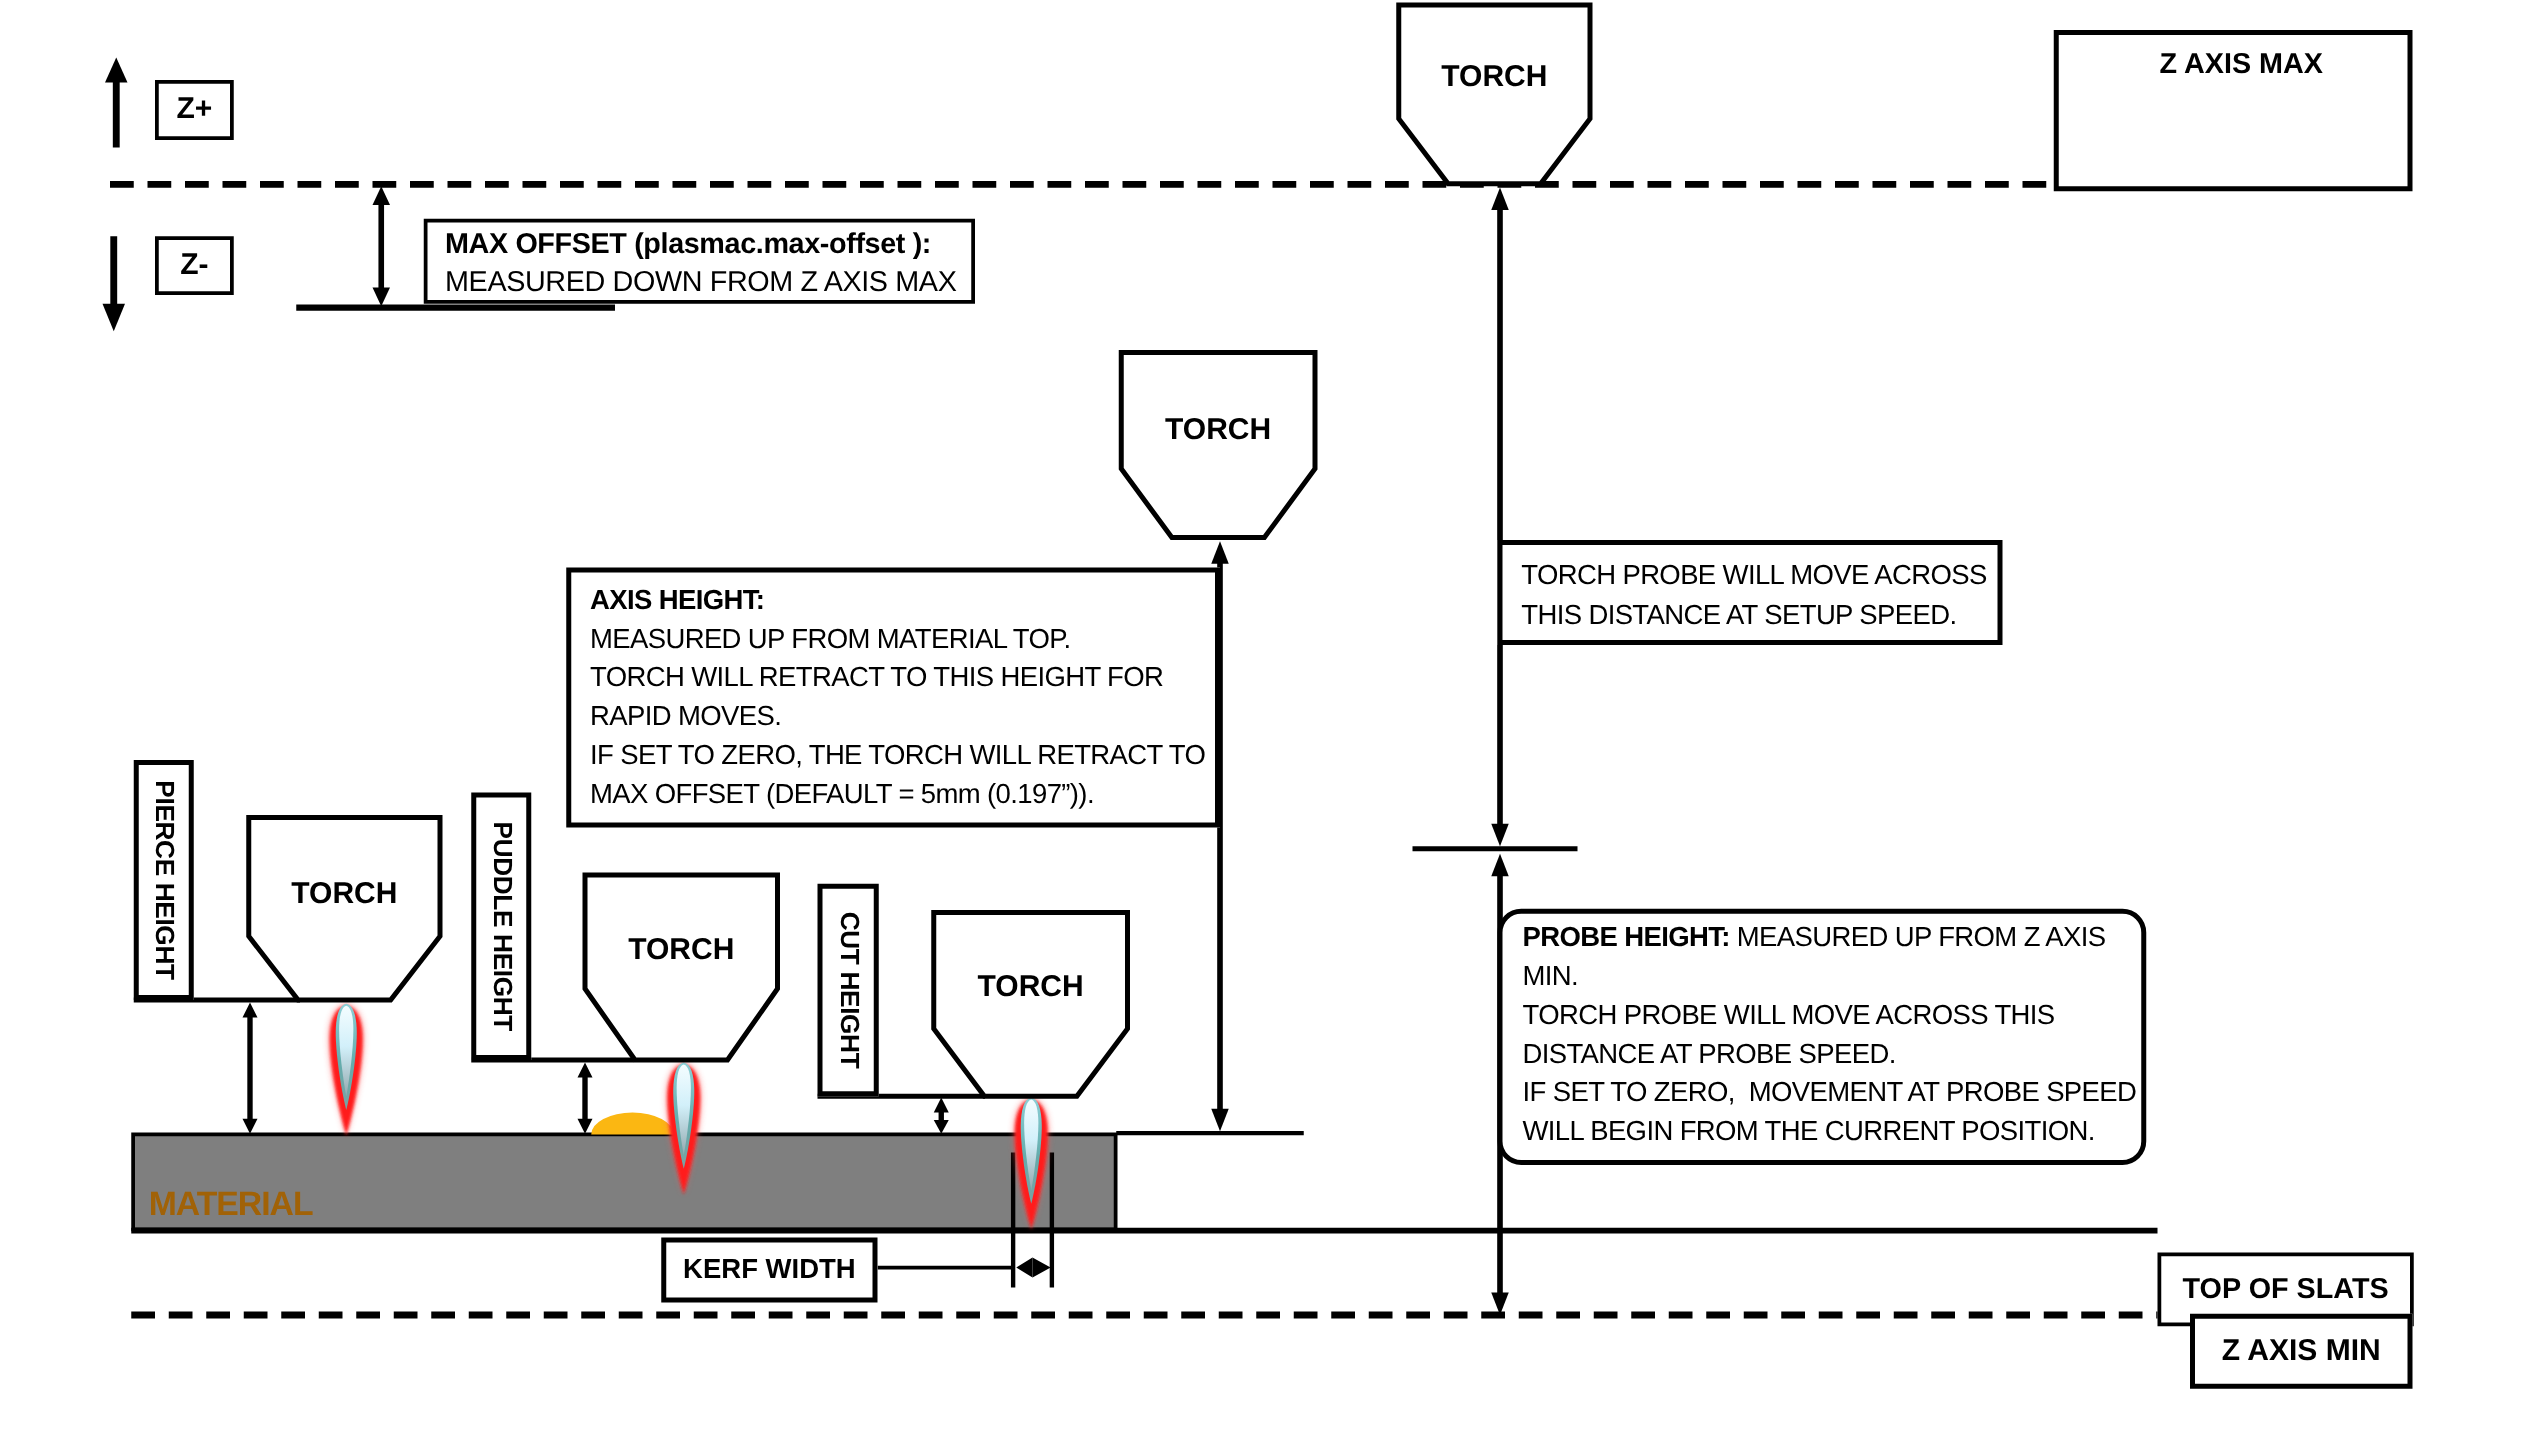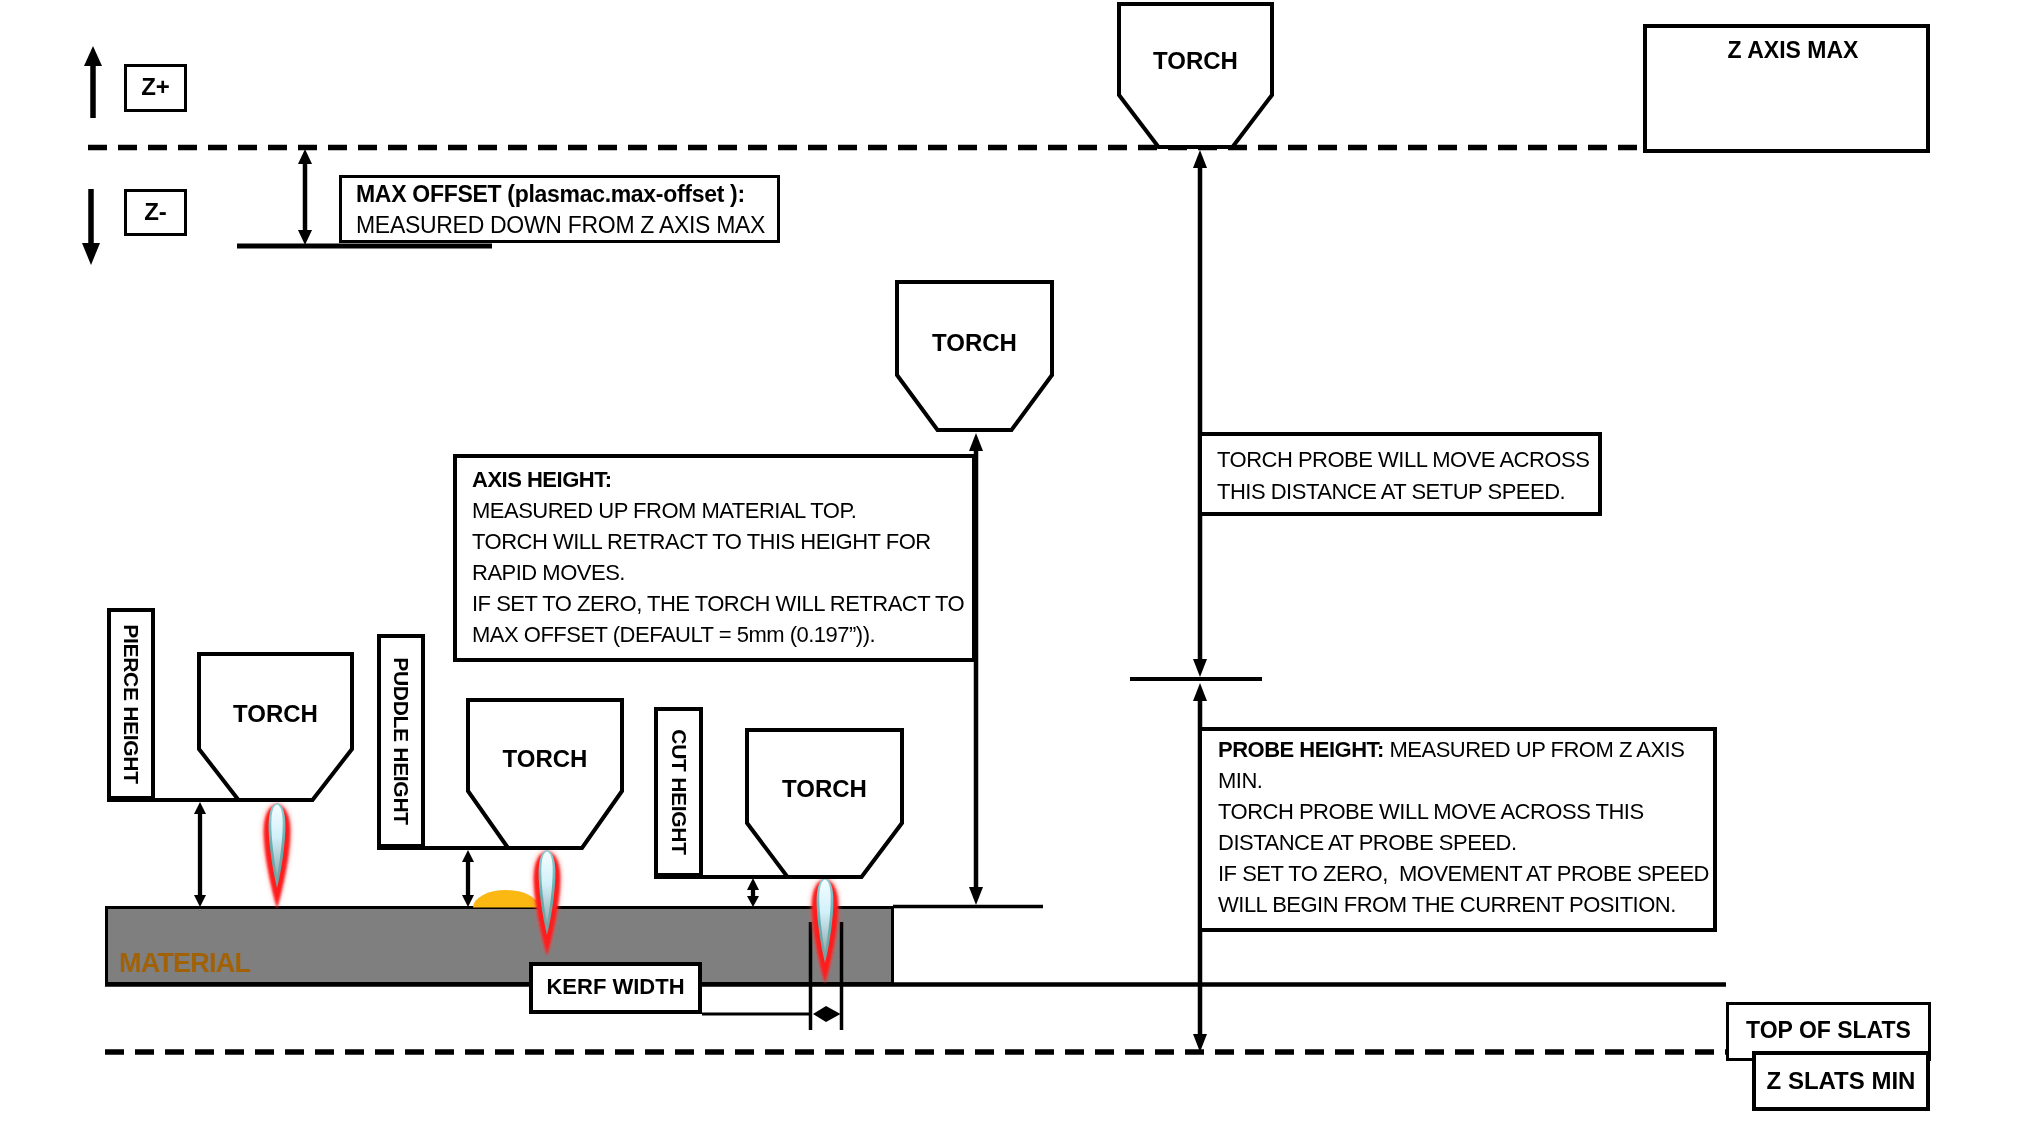--- a/index.html
+++ b/index.html
@@ -128,34 +128,34 @@
 
 <div class="bx txt" style="left:453px;top:454px;width:523px;height:208px;padding:6px 0 0 15px;">
 <b>AXIS HEIGHT:</b><br>
 MEASURED UP FROM MATERIAL TOP.<br>
 TORCH WILL RETRACT TO THIS HEIGHT FOR<br>
 RAPID MOVES.<br>
 IF SET TO ZERO, THE TORCH WILL RETRACT TO<br>
 MAX OFFSET (DEFAULT = 5mm (0.197”)).
 </div>
 
-<div class="bx txt" style="left:1198px;top:727px;width:519px;height:205px;padding:3px 0 0 16px;">
+<div class="bx txt" style="left:1198px;top:727px;width:519px;height:205px;padding:3px 0 0 16px;border-radius:19px;">
 <b>PROBE HEIGHT:</b> MEASURED UP FROM Z AXIS<br>
 MIN.<br>
 TORCH PROBE WILL MOVE ACROSS THIS<br>
 DISTANCE AT PROBE SPEED.<br>
 IF SET TO ZERO,&nbsp; MOVEMENT AT PROBE SPEED<br>
 WILL BEGIN FROM THE CURRENT POSITION.
 </div>
 
-<div class="bx ctr" style="left:529px;top:962px;width:173px;height:52px;border-width:4.5px;font-weight:bold;font-size:22px;line-height:42px;">KERF WIDTH</div>
+<div class="bx ctr" style="left:529px;top:990px;width:173px;height:52px;border-width:4.5px;font-weight:bold;font-size:22px;line-height:42px;">KERF WIDTH</div>
 
 <div class="bx ctr" style="left:1726px;top:1002px;width:205px;height:59px;border-width:3.5px;font-weight:bold;font-size:23px;line-height:51px;">TOP OF SLATS</div>
 
-<div class="bx ctr" style="left:1752px;top:1051px;width:178px;height:60px;font-weight:bold;font-size:24px;line-height:51px;">Z SLATS MIN</div>
+<div class="bx ctr" style="left:1752px;top:1051px;width:178px;height:60px;font-weight:bold;font-size:24px;line-height:51px;">Z AXIS MIN</div>
 
 <div class="bx vlab" style="left:107px;top:608px;width:48px;height:192px;">
     <span>PIERCE HEIGHT</span>
   </div>
 <div class="bx vlab" style="left:377px;top:634px;width:48px;height:214px;">
     <span>PUDDLE HEIGHT</span>
   </div>
 <div class="bx vlab" style="left:654px;top:707px;width:49px;height:170px;">
     <span>CUT HEIGHT</span>
   </div>

